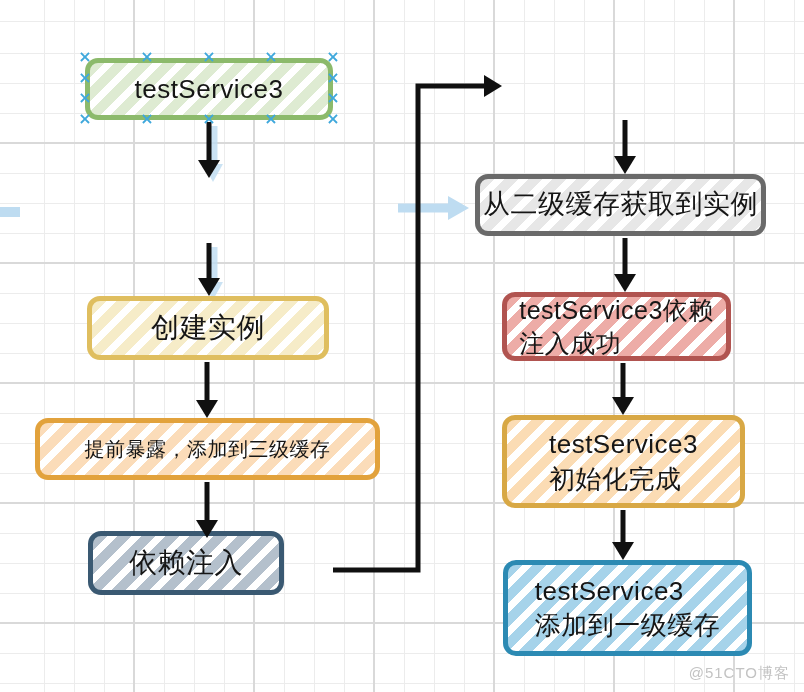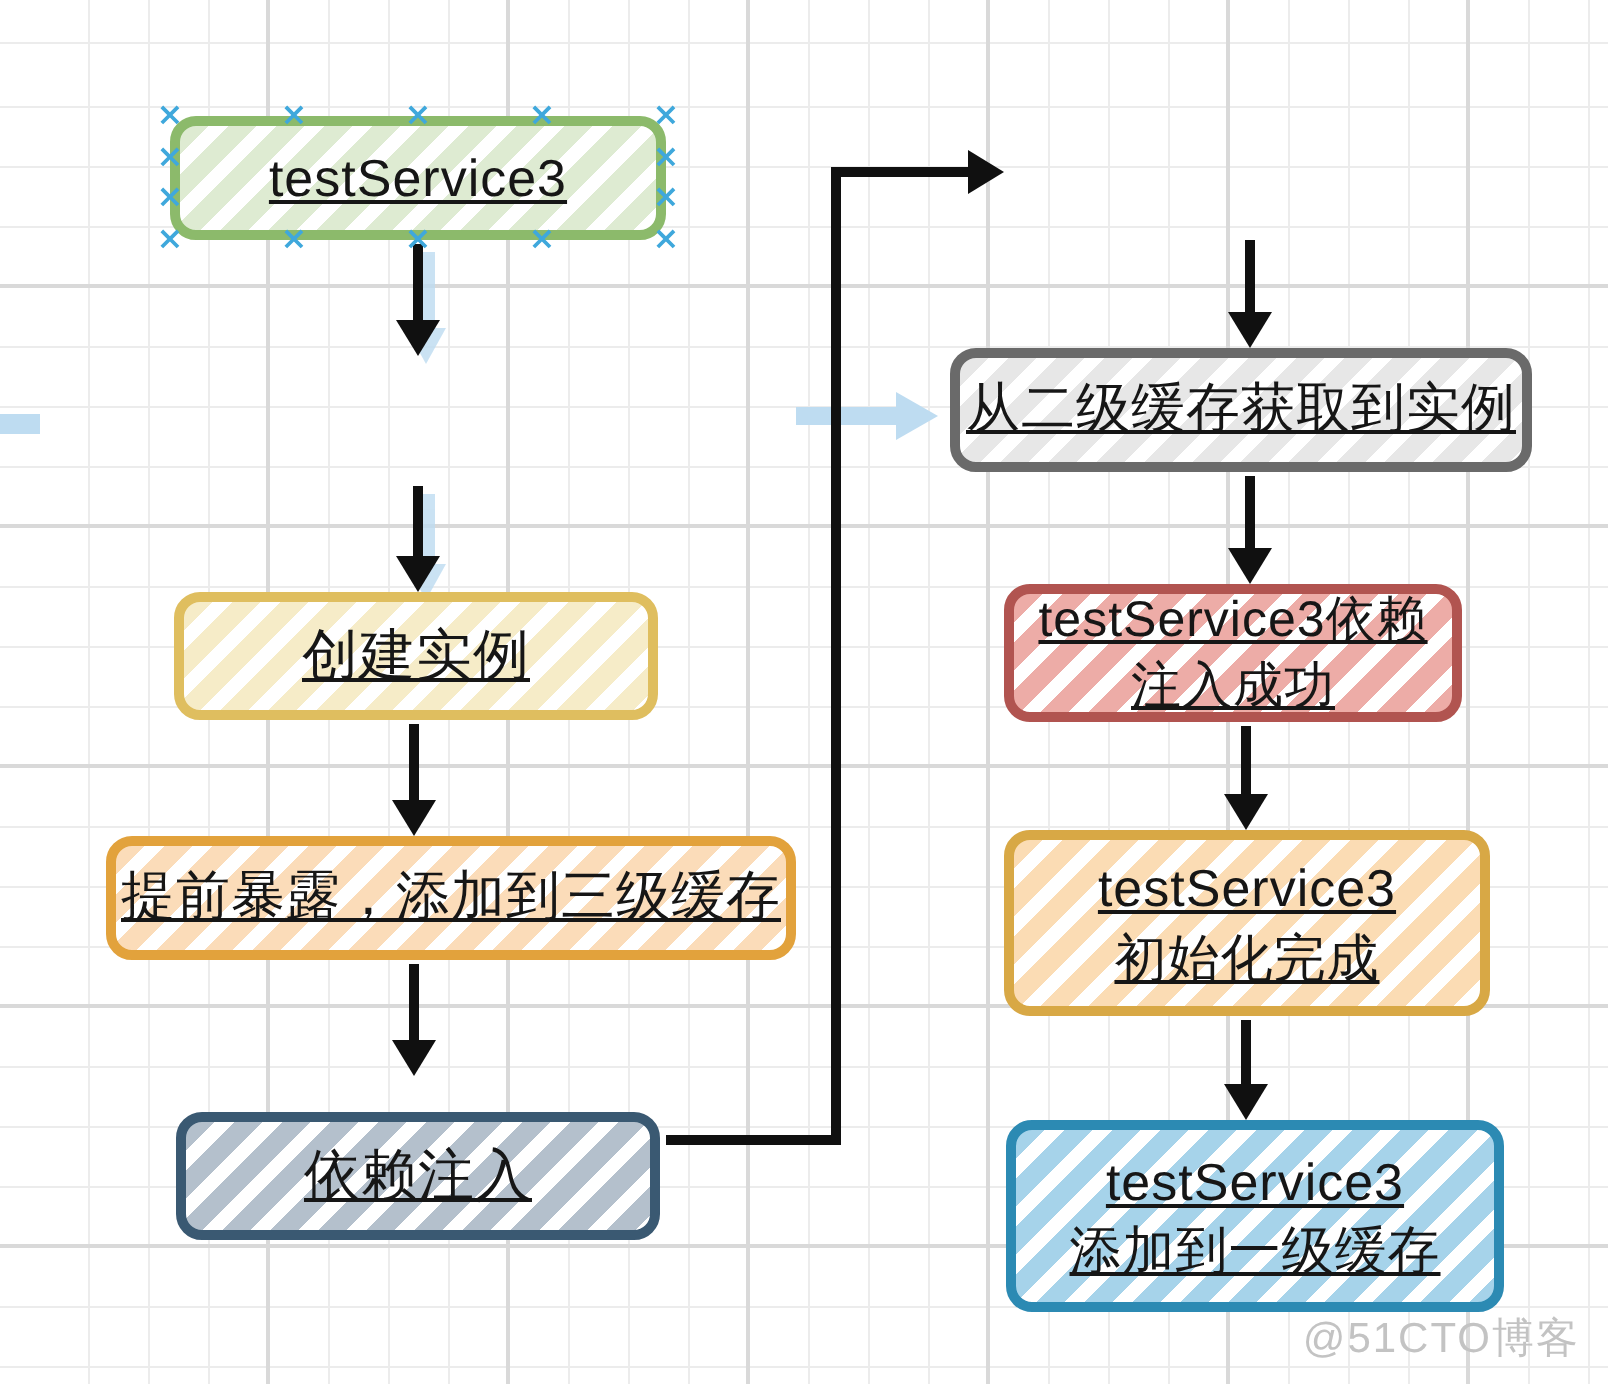--- a/index.html
+++ b/index.html
@@ -19,47 +19,47 @@
   svg.layer{position:absolute;left:0;top:0;width:804px;height:692px;}
   #under-layer{z-index:1;}
   #over-layer{z-index:3;pointer-events:none;}
   .node{
     position:absolute;z-index:2;
     box-sizing:border-box;
     border:5px solid var(--bd,#888);
     border-radius:13px;
     background:repeating-linear-gradient(135deg, var(--ht,#eee) 0 10px, #ffffff 10px 17px);
     display:flex;align-items:center;justify-content:center;
-    text-align:center;color:var(--text,#161616);text-decoration:underline;
+    text-align:left;color:var(--text,#161616);
   }
   .node-label{white-space:pre-line;line-height:1.32;letter-spacing:0.5px;}
   .n0{left:85px;top:58px;width:248px;height:62px;font-size:26px;}
   .n1{left:18px;top:178px;width:377px;height:62px;font-size:28px;}
   .n2{left:87px;top:296px;width:242px;height:64px;font-size:28px;}
-  .n3{left:53px;top:418px;width:345px;height:62px;font-size:27px;}
-  .n4{left:88px;top:556px;width:242px;height:64px;font-size:28px;}
+  .n3{left:35px;top:418px;width:345px;height:62px;font-size:20px;}
+  .n4{left:88px;top:531px;width:196px;height:64px;font-size:28px;}
   .n5{left:503px;top:56px;width:244px;height:62px;font-size:26px;}
   .n6{left:475px;top:174px;width:291px;height:62px;font-size:27px;}
   .n7{left:502px;top:292px;width:229px;height:69px;font-size:25px;}
   .n8{left:502px;top:415px;width:243px;height:93px;font-size:26px;}
   .n9{left:503px;top:560px;width:249px;height:96px;font-size:26px;}
   .edge-line{stroke:var(--edge,#101010);stroke-width:5;fill:none;}
   .edge-head{fill:var(--edge,#101010);stroke:none;}
   .hl-line{stroke:var(--hl,#bedcf1);fill:none;}
   .hl-head{fill:var(--hl,#bedcf1);stroke:none;}
   .sel-handle{
     position:absolute;z-index:4;
     transform:translate(-50%,-54%);
     color:var(--sel,#3fa8dc);
     font-size:16px;font-weight:bold;line-height:1;
     font-family:"DejaVu Sans",sans-serif;
   }
   #watermark{
     position:absolute;right:14px;bottom:9px;z-index:5;
-    color:var(--wm,#c3c3c3);font-size:21px;letter-spacing:1px;
+    color:var(--wm,#c3c3c3);font-size:15px;letter-spacing:1px;
   }
 </style>
 </head>
 <body>
 
 <div id="canvas" style="--bg: #ffffff; --grid-minor: #ececec; --grid-major: #d9d9d9; --edge: #101010; --hl: #bedcf1; --sel: #3fa8dc; --text: #161616; --wm: #c3c3c3;">
 
   <svg class="layer" id="under-layer">
     <g>
       <path class="hl-line" stroke-width="10" d="M0 212 H20"></path>

